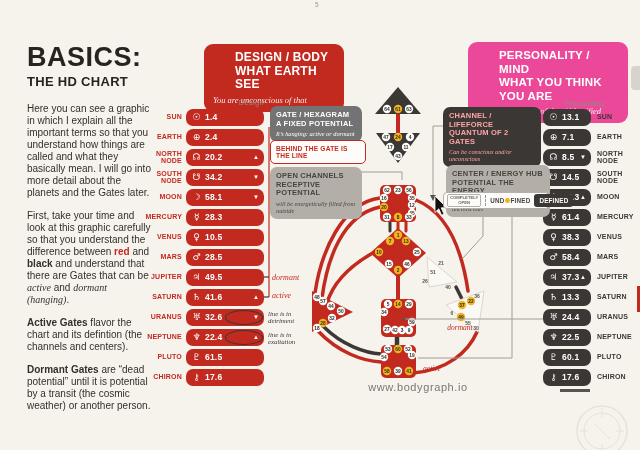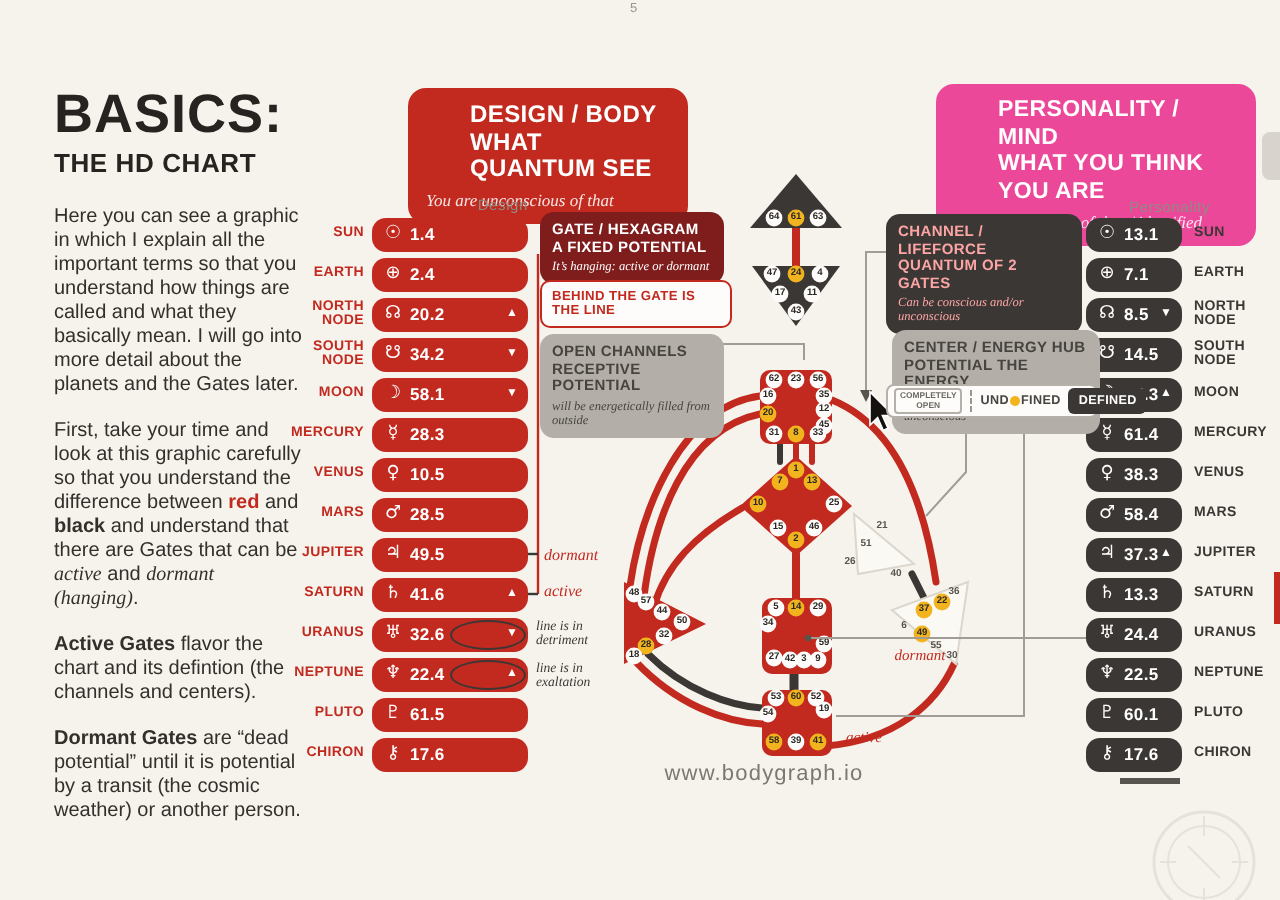--- a/index.html
+++ b/index.html
@@ -21,21 +21,21 @@
   .hdr .t{font-weight:800;font-size:12px;line-height:13.5px;letter-spacing:.2px;padding-left:22px;}
   .hdr .s{font-family:"Liberation Serif",serif;font-style:italic;font-size:8.5px;opacity:.88;margin-top:3px;}
   .hdr-red{background:#c22a20;}
   .hdr-dark{background:#ec4899;}
   .hdr-dark .t{font-size:11.5px;}
 
   
   .co{border-radius:7px;padding:5px 6px;}
   .co .t{font-weight:800;font-size:7.5px;line-height:8.5px;letter-spacing:.2px;}
   .co .s{font-family:"Liberation Serif",serif;font-style:italic;font-size:6.3px;margin-top:2px;}
-  .co-red{background:#7f1d1d;color:#fff;}
+  .co-red{background:#737373;color:#fff;}
   .co-gray{background:#b3afa8;color:#474440;}
   .co-dark{background:#3b3734;color:#fca5a5;}
   .co-behind{background:#fdfcfa;border:1.5px solid #c22a20;border-radius:5px;color:#c22a20;
              font-weight:800;font-size:6.6px;padding:4px 5px;letter-spacing:.2px;}
 
   
   .legend{background:#fdfcfa;border:1px solid #b5b1aa;border-radius:4px;display:flex;align-items:center;
           padding:2px 3px;gap:4px;height:17px;box-sizing:border-box;}
   .lg-open{border:1px solid #b5b1aa;border-radius:2px;font-size:4.2px;line-height:4.6px;font-weight:700;
            color:#6d6a64;text-align:center;padding:1px 2px;}
@@ -237,21 +237,21 @@
     <div class="lp-text" id="left-paragraphs" style="margin-top:14px;">
         <p><span>Here you can see a graphic in which I explain all the important terms so that you understand how things are called and what they basically mean. I will go into more detail about the planets and the Gates later.</span></p>
         <p><span>First, take your time and look at this graphic carefully so that you understand the difference between </span><span class="seg-b" style="color: rgb(194, 42, 32);">red</span><span> and </span><span class="seg-b">black</span><span> and understand that there are Gates that can be </span><span class="seg-i">active</span><span> and </span><span class="seg-i">dormant</span><span> </span><span class="seg-i">(hanging)</span><span>.</span></p>
         <p><span class="seg-b">Active Gates</span><span> flavor the chart and its defintion (the channels and centers).</span></p>
         <p><span class="seg-b">Dormant Gates</span><span> are “dead potential” until it is potential by a transit (the cosmic weather) or another person.</span></p>
       </div>
   </div>
 
   <div class="abs hdr hdr-red" style="left:204px;top:44px;width:122px;">
     <div class="t">DESIGN / BODY</div>
-    <div class="t">WHAT QUANTUM SEE</div>
+    <div class="t">WHAT EARTH SEE</div>
     <div class="s">You are unconscious of that</div>
   </div>
 
   <div class="abs hdr hdr-dark" style="left:468px;top:42px;width:142px;">
     <div class="t">PERSONALITY / MIND</div>
     <div class="t">WHAT YOU THINK YOU ARE</div>
     <div class="s">You are conscious of that / identified</div>
   </div>
   <div class="abs" style="left:631px;top:66px;width:12px;height:24px;border-radius:4px;background:#d8d4cd;"></div>
   <div class="abs" style="left:637px;top:286px;width:3px;height:26px;background:#c22a20;"></div>
@@ -511,15 +511,15 @@
     <div class="lg-open" id="legend-open">COMPLETELY<br>OPEN</div>
     <div class="lg-div"></div>
     <div class="lg-undef">
         <span id="lg-u1">UND</span>
         <span class="lg-dot"></span>
         <span id="lg-u2">FINED</span>
       </div>
     <div class="lg-def">DEFINED</div>
   </div>
 
-  <div class="abs footer" style="left:314px;top:381px;width:136px;">www.bodygraph.io</div>
+  <div class="abs footer" style="left:350px;top:381px;width:136px;">www.bodygraph.io</div>
 
 </div>
 
 </body></html>

